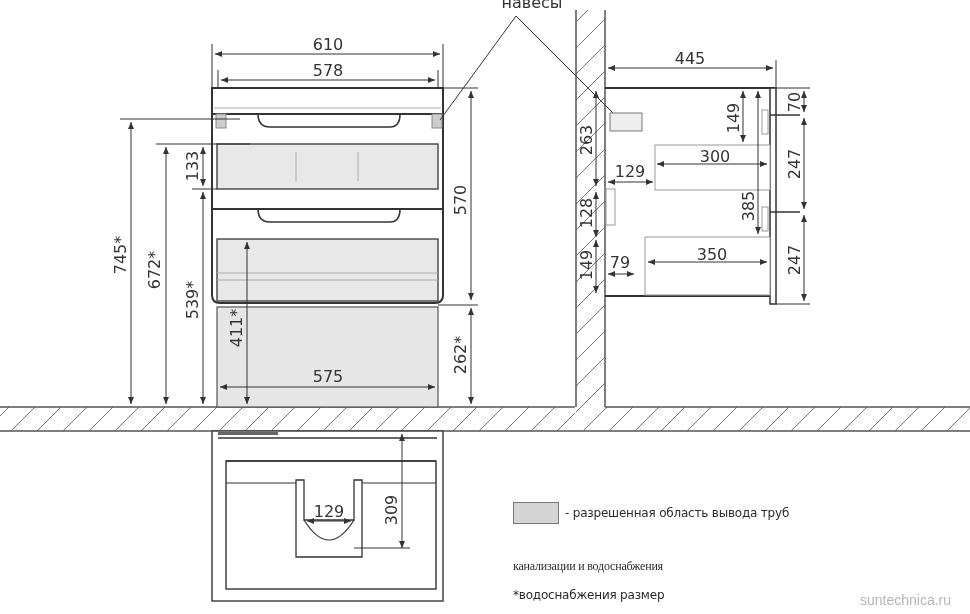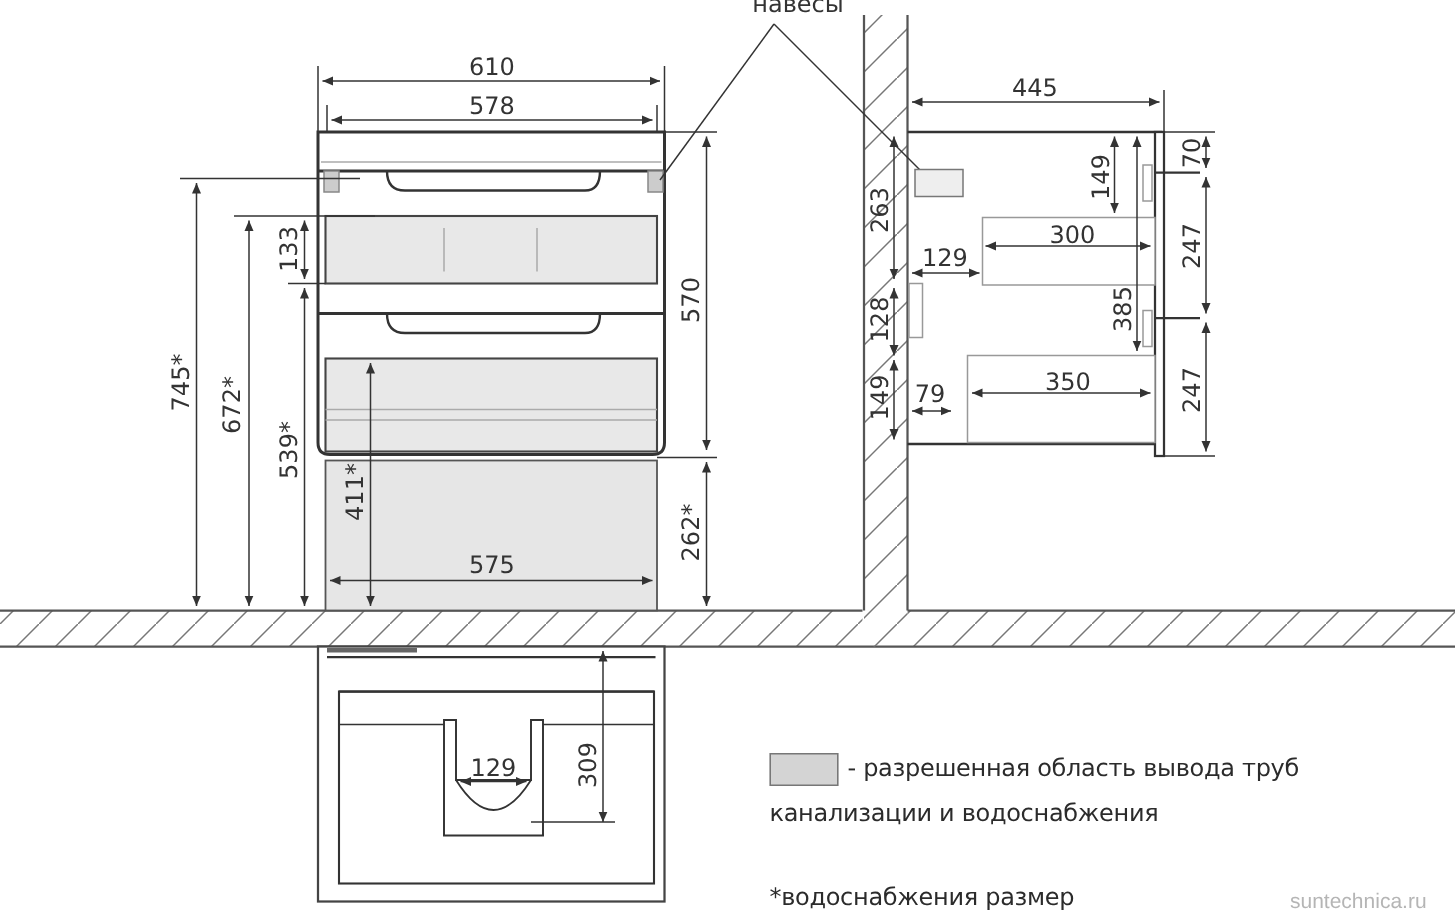--- a/index.html
+++ b/index.html
@@ -1,19 +1,19 @@
 <!DOCTYPE html>
 <html><head>
 <meta charset="utf-8">
 <style>
   html, body { margin:0; padding:0; background:#ffffff; }
   body { width:970px; height:614px; overflow:hidden; position:relative; font-family:"DejaVu Sans", sans-serif; }
   svg { position:absolute; left:0; top:0; }
   .dim { font-family:"DejaVu Sans", sans-serif; font-size:16px; fill:#333333; }
-  .legend { position:absolute; font-family:"DejaVu Sans", sans-serif; color:#2b2b2b; font-size:16px; letter-spacing:-0.2px; }
+  .legend { position:absolute; font-family:"DejaVu Sans", sans-serif; color:#2b2b2b; font-size:12px; letter-spacing:-0.2px; }
   .wm { position:absolute; font-family:"Liberation Sans", sans-serif; color:#b5b5b5; font-size:14px; }
   .swatch { display:inline-block; width:44px; height:20px; background:#d4d4d4; border:1.5px solid #777; vertical-align:middle; margin-right:6px; }
 </style>
 </head>
 <body>
 
 <svg width="970" height="614" viewBox="0 0 970 614">
   <defs>
     <pattern id="hatch" patternUnits="userSpaceOnUse" width="26" height="26" patternTransform="rotate(0)">
       <line x1="0" y1="26" x2="26" y2="0" stroke="#777" stroke-width="1"></line>
@@ -154,15 +154,15 @@
     <line x1="402" y1="434" x2="402" y2="548" marker-start="url(#ah)" marker-end="url(#ah)"></line>
     <line x1="354" y1="548" x2="410" y2="548"></line>
   </g>
   <text class="dim" x="329" y="517" text-anchor="middle">129</text>
   <text class="dim" transform="translate(397,510) rotate(-90)" text-anchor="middle">309</text>
 </svg>
 
 <div class="legend" style="left:513px; top:502px;">
   <span class="swatch"></span><span>- разрешенная область вывода труб</span>
 </div>
-<div class="legend" style="left:513px; top:532px;">канализации и водоснабжения</div>
+<div class="legend" style="left:513px; top:559px;font-family:Liberation Serif, serif;">канализации и водоснабжения</div>
 <div class="legend" style="left:513px; top:588px;">*водоснабжения размер</div>
 <div class="wm" style="left:860px; top:592px;">suntechnica.ru</div>
 
 </body></html>

